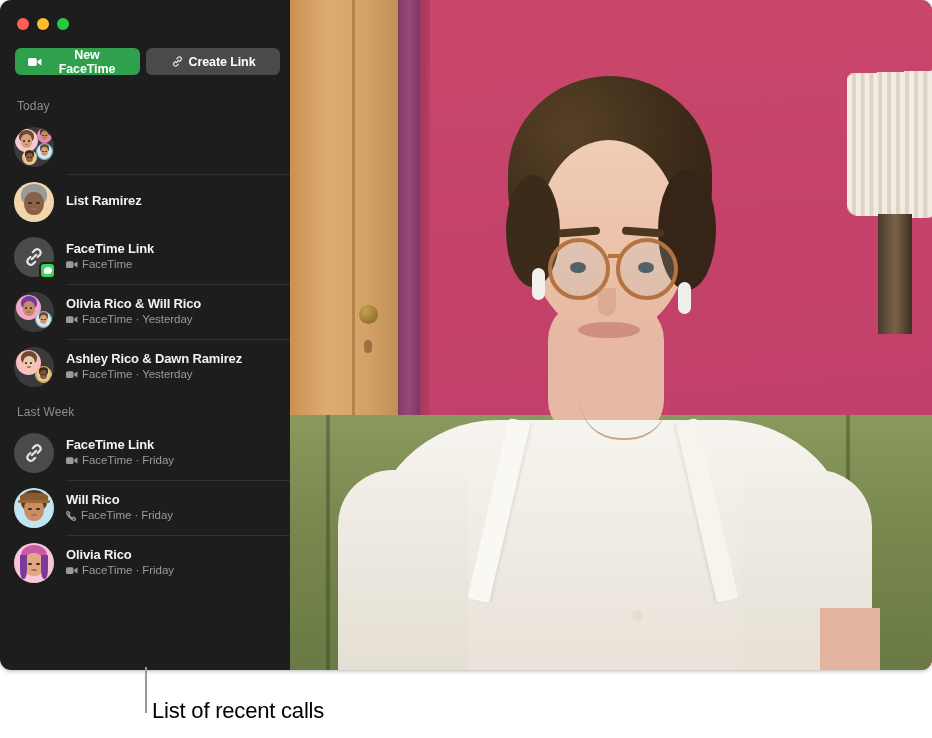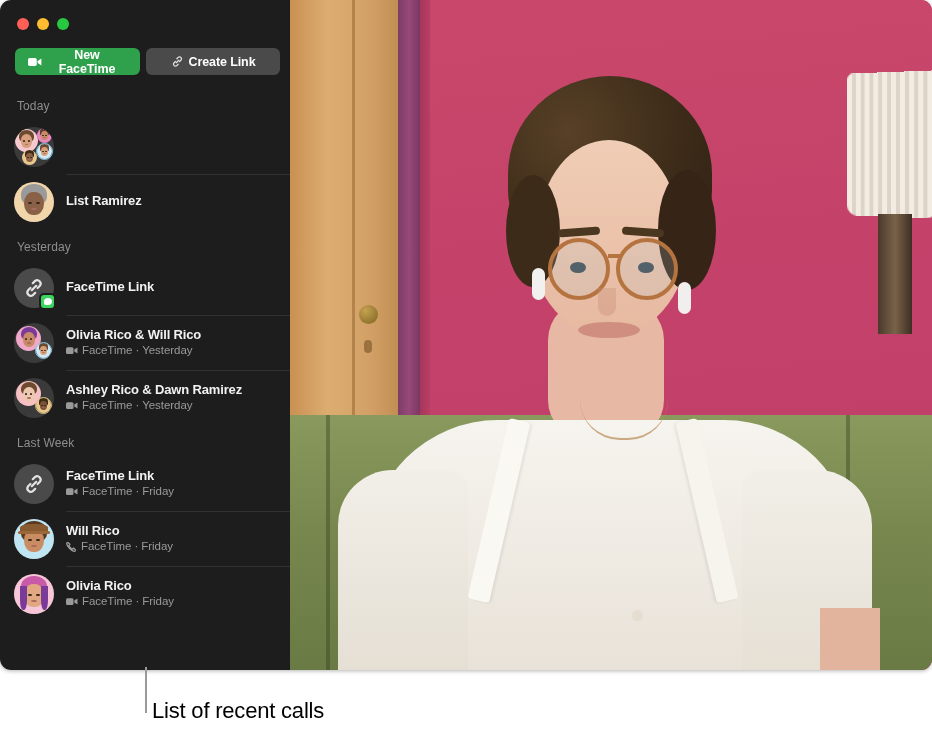--- a/index.html
+++ b/index.html
@@ -193,36 +193,42 @@
                 <div style="position:absolute;left:36%;top:50%;width:8%;height:7%;border-radius:50%;background:#3a2a1c"></div>
                 <div style="position:absolute;left:56%;top:50%;width:8%;height:7%;border-radius:50%;background:#3a2a1c"></div>
                 <div style="position:absolute;left:42%;top:66%;width:16%;height:6%;border-radius:50%;background:#a96a5c"></div>
               </div>
             </div>
           </div>
           <div class="row-text">
             <div class="row-title">List Ramirez</div>
           </div>
         </div>
-        <div class="section-head">Yesterday</div>
         <div class="row first">
           <div class="avatar-wrap">
             <div class="av-circle" style="left:0;top:0;width:40px;height:40px;background:#4a4a4a;display:flex;align-items:center;justify-content:center;">
               <svg width="22" height="22" viewBox="0 0 16 16" fill="none" stroke="#e3e3e3" stroke-width="1.6" stroke-linecap="round">
                 <path d="M6.4 9.6 L9.6 6.4"></path>
                 <path d="M7.1 4.5 L8.8 2.8 a2.5 2.5 0 0 1 3.5 3.5 L10.6 8"></path>
                 <path d="M8.9 11.5 L7.2 13.2 a2.5 2.5 0 0 1 -3.5 -3.5 L5.4 8"></path>
               </svg>
             </div>
             <div style="position:absolute;right:-2px;bottom:-2px;width:17px;height:17px;border-radius:5px;background:#3ad45e;border:2px solid #1d1d1d;display:flex;align-items:center;justify-content:center;">
               <div style="width:8px;height:7px;border-radius:50% 50% 50% 20%;background:#fff;"></div>
             </div>
           </div>
           <div class="row-text">
             <div class="row-title">FaceTime Link</div>
+            <div class="row-sub">
+              <span class="ico"><svg width="12" height="9" viewBox="0 0 16 11" fill="#9a9a9a">
+                  <rect x="0" y="1" width="10" height="9" rx="2"></rect>
+                  <path d="M11 4.3 L15.3 1.6 v7.8 L11 6.7 Z"></path>
+                </svg></span>
+              <span>FaceTime</span>
+            </div>
           </div>
         </div>
         <div class="row">
           <div class="sep"></div>
           <div class="avatar-wrap">
             <div class="av-circle" style="left:0;top:0;width:40px;height:40px;background:#3a3a3a;">
               <div style="position:absolute;left:2px;top:3px;width:25px;height:25px;border-radius:50%;overflow:hidden;">
                 <div style="position:absolute;inset:0;background:#f0a8c8">
                   <div style="position:absolute;left:18%;top:6%;width:64%;height:52%;border-radius:50% 50% 38% 38%;background:#7a3a98"></div>
                   <div style="position:absolute;left:26%;top:26%;width:48%;height:58%;border-radius:48%;background:#c98a68"></div>

